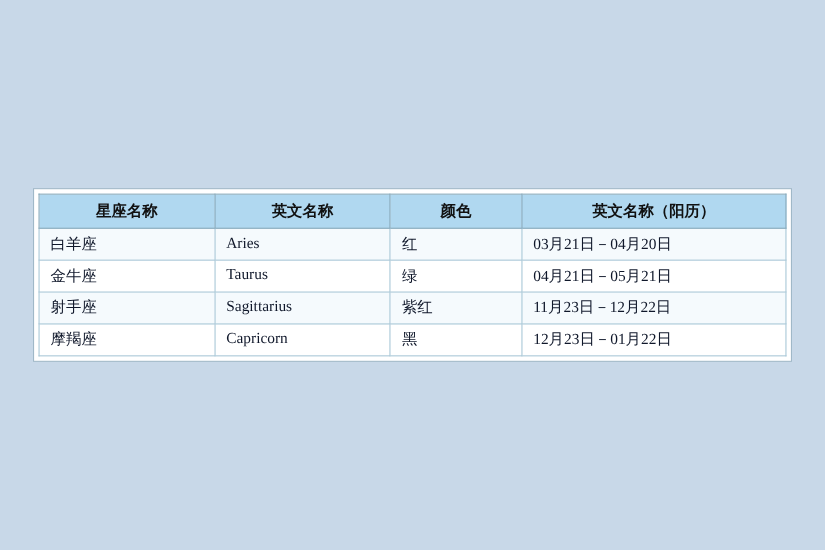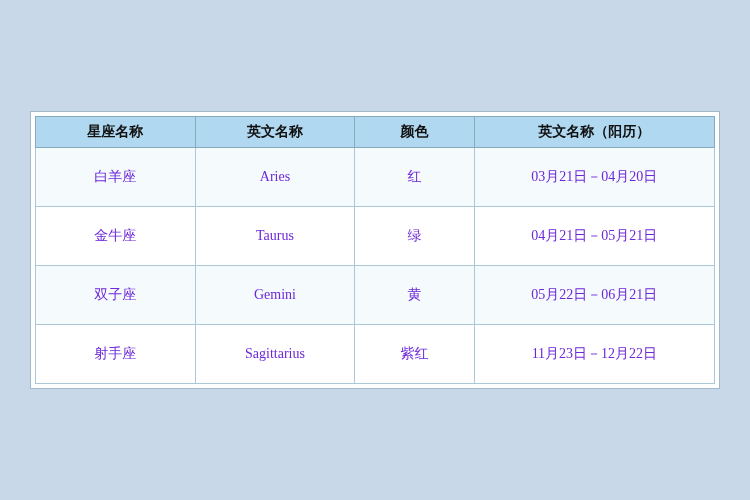--- a/index.html
+++ b/index.html
@@ -26,23 +26,23 @@
       background-color: #b0d8f0;
       border: 1px solid #88aabb;
       padding: 6px 27px;
       text-align: center;
       font-weight: bold;
       color: #111;
       font-size: 14px;
     }
     tbody tr td {
       border: 1px solid #aac8d8;
-      padding: 20px 10px;
-      text-align: center;
-      color: #6d28d9;
+      padding: 5px 10px;
+      text-align: left;
+      color: #0f172a;
       font-size: 14px;
       background-color: #ffffff;
     }
     tbody tr:nth-child(odd) td {
       background-color: #f5fafd;
     }
   </style>
 </head>
 <body>
 
@@ -63,26 +63,26 @@
           <td>红</td>
           <td>03月21日－04月20日</td>
         </tr>
         <tr>
           <td>金牛座</td>
           <td>Taurus</td>
           <td>绿</td>
           <td>04月21日－05月21日</td>
         </tr>
         <tr>
-          <td>双子座</td>
-          <td>Gemini</td>
-          <td>黄</td>
-          <td>05月22日－06月21日</td>
-        </tr>
-        <tr>
           <td>射手座</td>
           <td>Sagittarius</td>
           <td>紫红</td>
           <td>11月23日－12月22日</td>
+        </tr>
+        <tr>
+          <td>摩羯座</td>
+          <td>Capricorn</td>
+          <td>黑</td>
+          <td>12月23日－01月22日</td>
         </tr>
       </tbody>
   </table>
 </div>
 
 </body></html>

